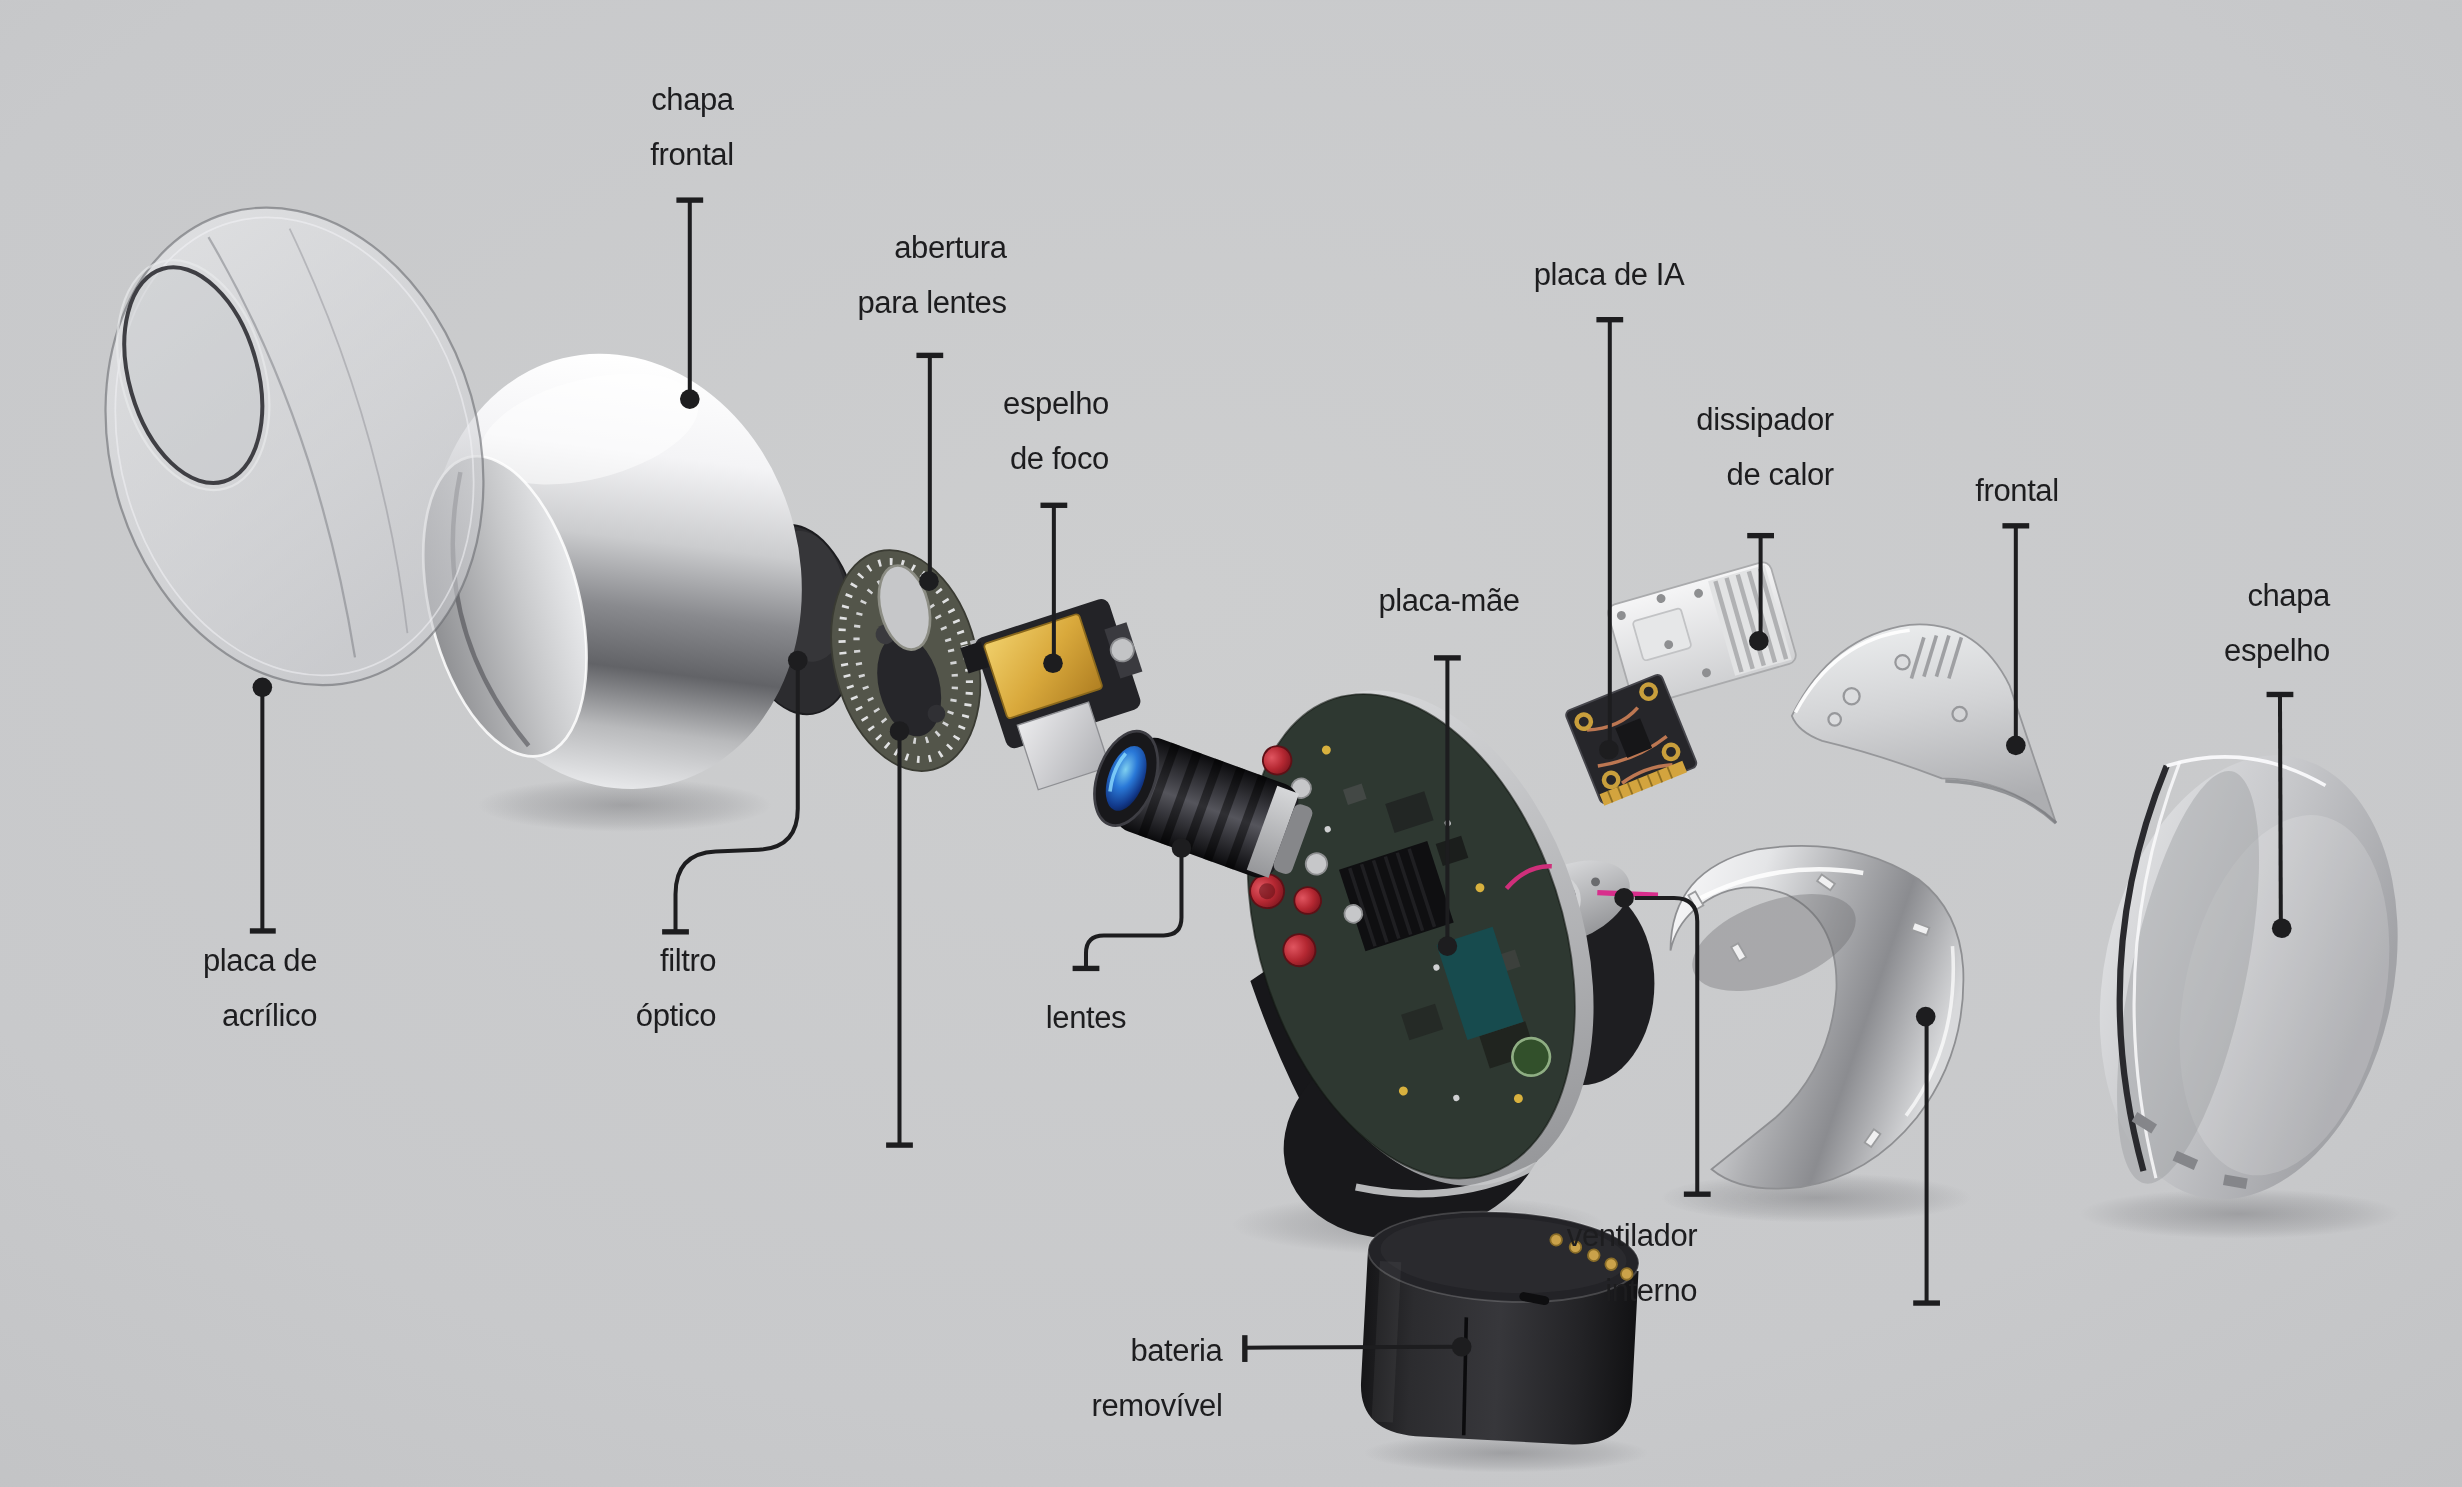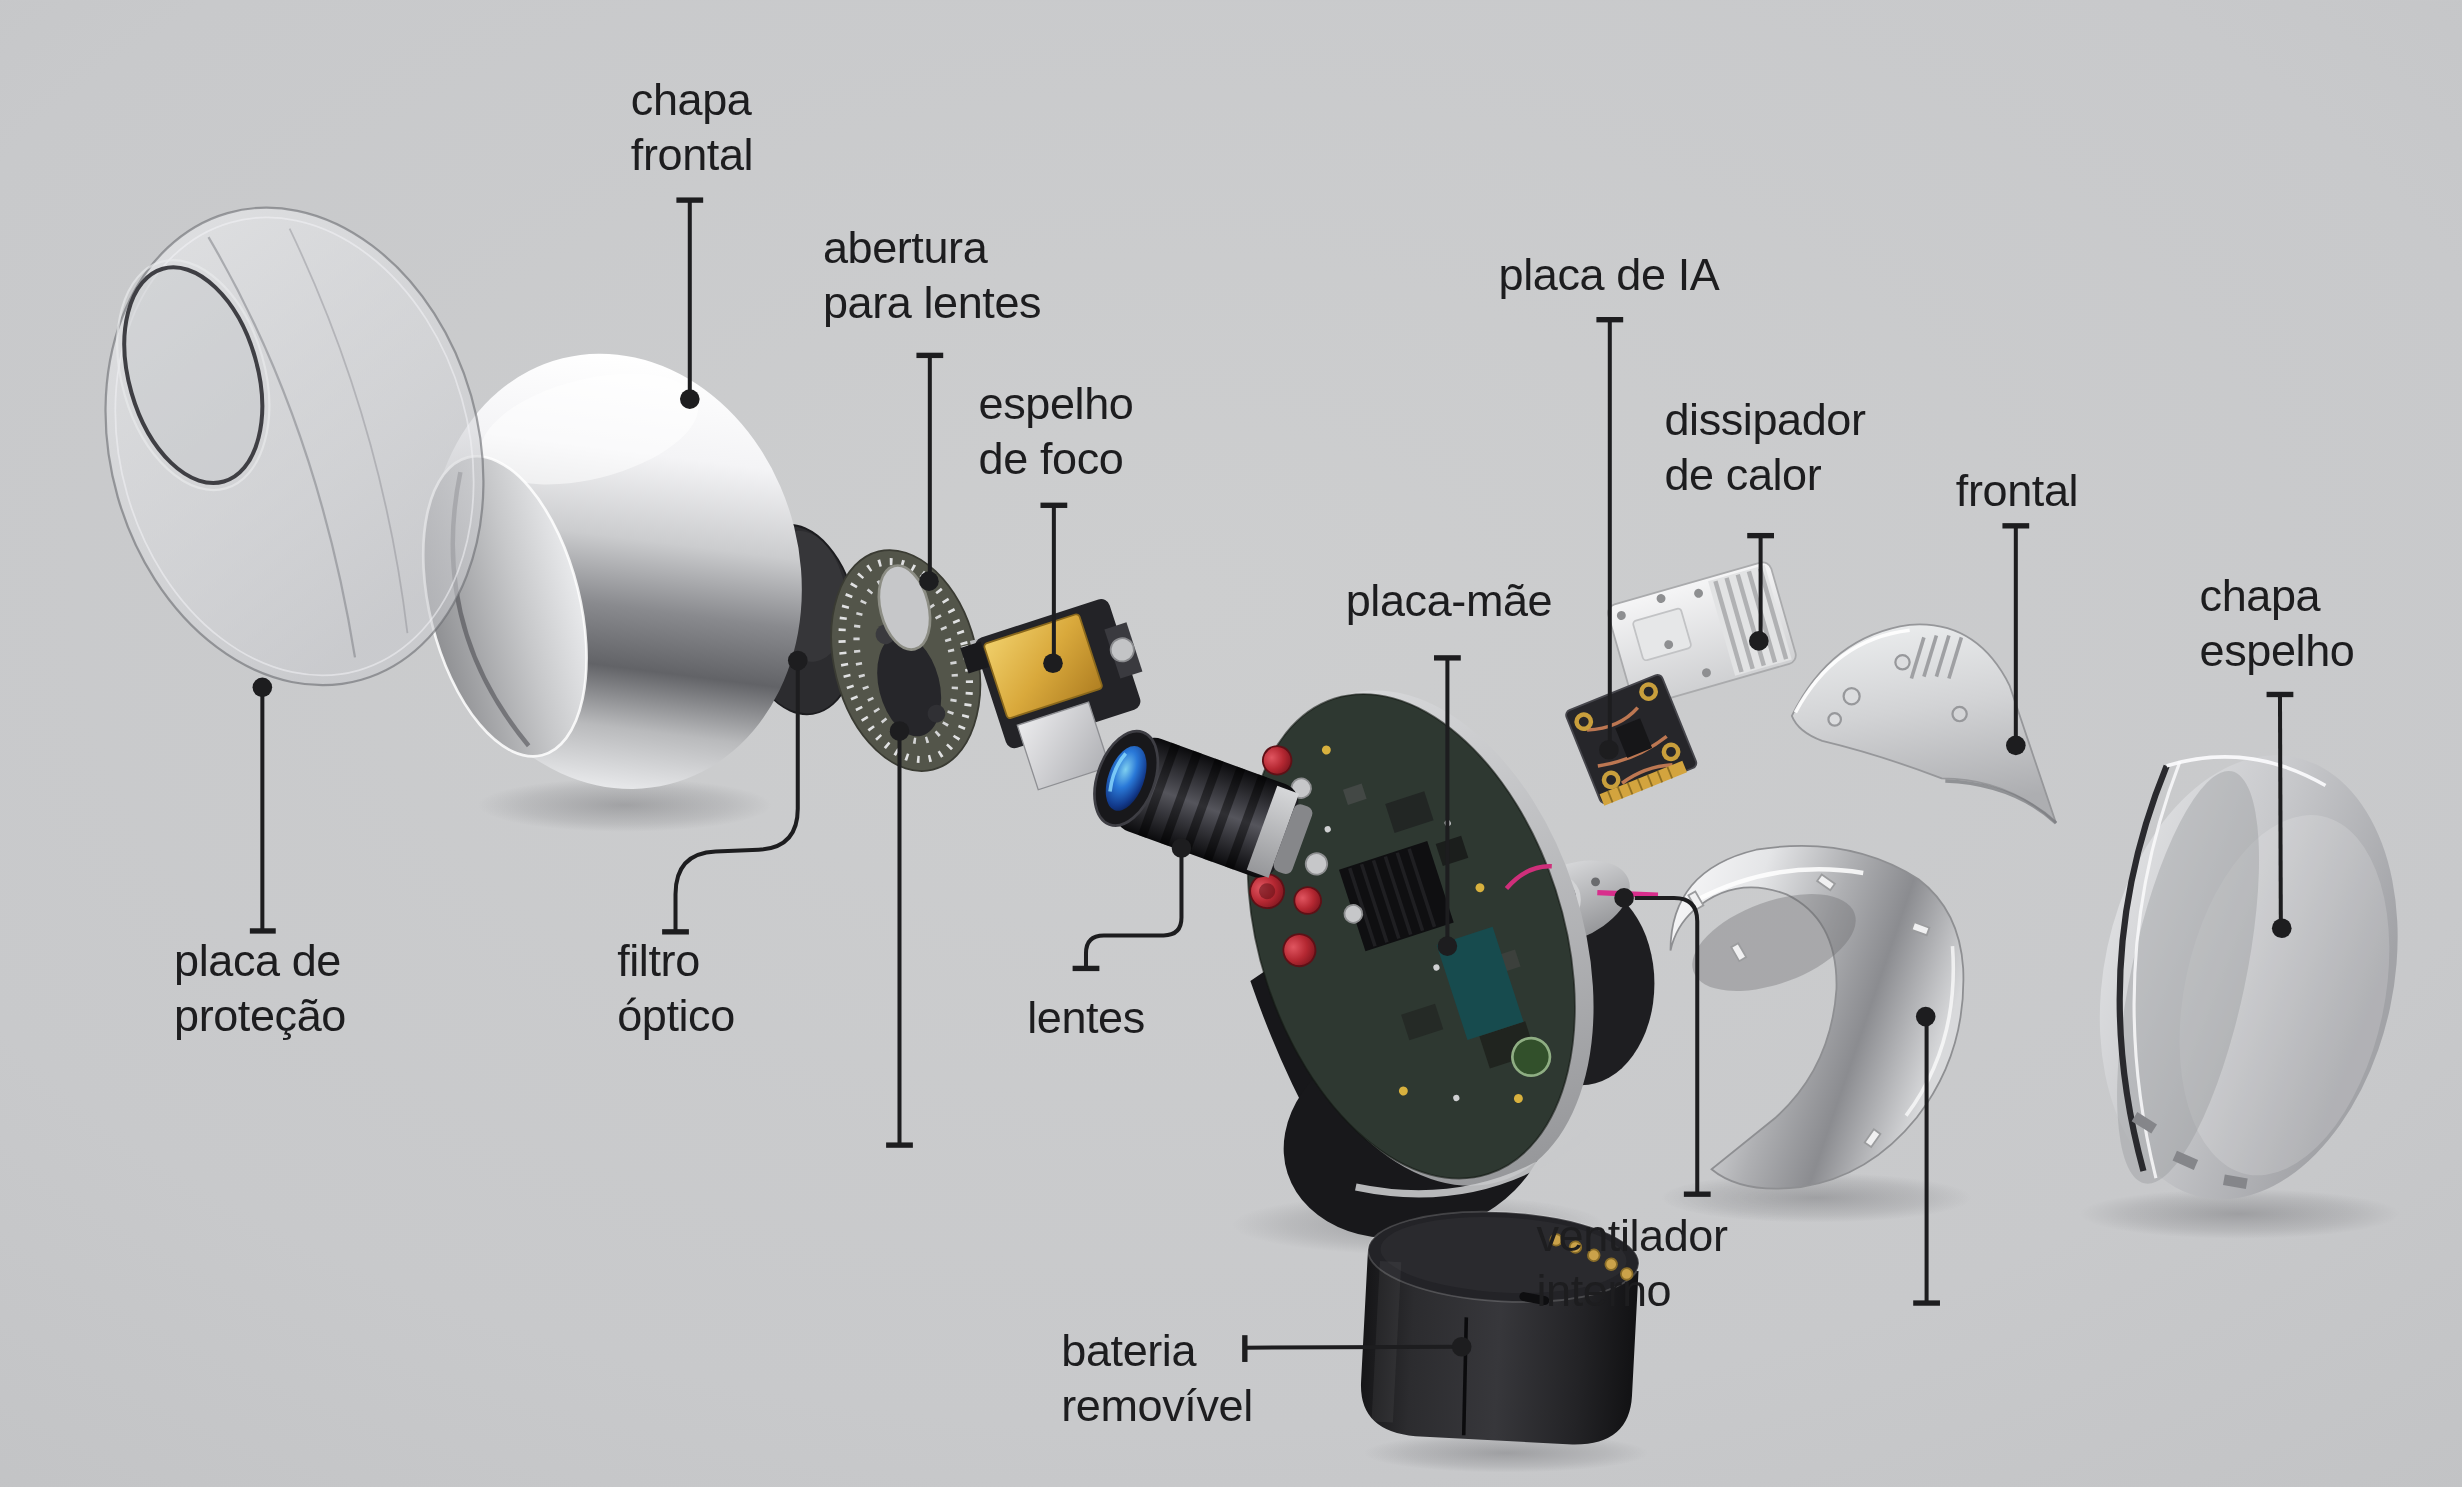--- a/index.html
+++ b/index.html
@@ -7,22 +7,22 @@
     position:relative;
     width:2462px;height:1488px;
     overflow:hidden;
     background:#c8c9cb;
     font-family:"Liberation Sans", sans-serif;
   }
   .stage > svg{position:absolute;left:0;top:0;}
   .lbl{
     position:absolute;
     transform:translateX(-50%);
-    text-align:left;
-    font-size:45px;
+    text-align:right;
+    font-size:31px;
     line-height:55px;
     letter-spacing:-0.4px;
     color:#1d1d1f;
     white-space:nowrap;
     z-index:2;
   }
   .lbl span{display:block;}
 </style>
 </head>
 <body>
@@ -441,21 +441,21 @@
     <g>
       <line x1="1395" y1="1510" x2="1638" y2="1509" stroke-width="4.5"></line>
       <rect x="1392" y="1496" width="6" height="30" stroke="none"></rect>
       <circle cx="1638" cy="1509" r="11" stroke="none"></circle>
     </g>
   </g>
 </svg>
 
 <div class="lbl" style="left:260px;top:933px">
       <span>placa de</span>
-      <span>proteção</span>
+      <span>acrílico</span>
     </div>
 <div class="lbl" style="left:692px;top:72px">
       <span>chapa</span>
       <span>frontal</span>
     </div>
 <div class="lbl" style="left:676px;top:933px">
       <span>filtro</span>
       <span>óptico</span>
     </div>
 <div class="lbl" style="left:1056px;top:376px">

